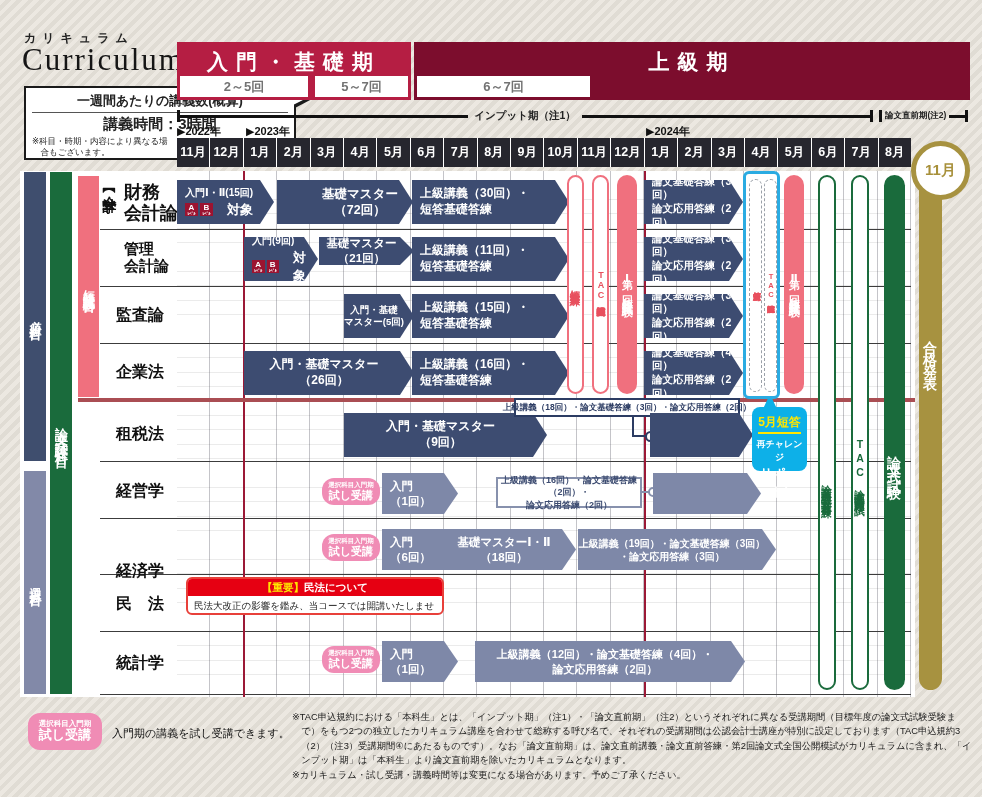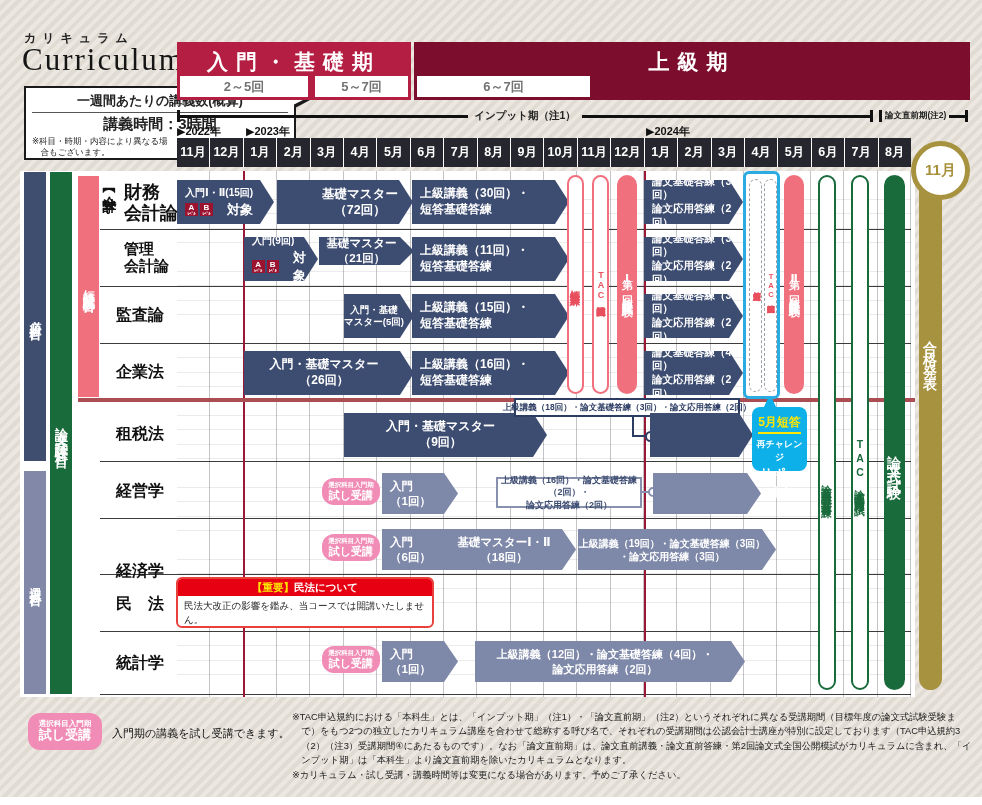--- a/index.html
+++ b/index.html
@@ -339,21 +339,21 @@
   </div>
   <div class="arr slate" style="left:442px;top:529px;width:134px;height:41px;">
     <span class="t ctr" style="font-size:11.5px;">基礎マスターⅠ・Ⅱ
 （18回）</span>
   </div>
   <div class="arr slate" style="left:578px;top:529px;width:198px;height:41px;">
     <span class="t ctr" style="font-size:10px;">上級講義（19回）・論文基礎答練（3回）
 ・論文応用答練（3回）</span>
   </div>
 
-  <div class="abs notice" style="left:176px;top:577px;width:258px;height:51px;">
+  <div class="abs notice" style="left:186px;top:577px;width:258px;height:38px;">
     <div class="nh">
       <span class="imp">【重要】</span><span>民法について</span>
     </div>
     <div class="nb">民法大改正の影響を鑑み、当コースでは開講いたしません。
 経営学・経済学・統計学よりご選択ください。</div>
   </div>
 
   <div class="abs pinkbadge" style="left:322px;top:646px;width:58px;height:27px;">
     <span class="p1">選択科目入門期</span>
     <span class="p2">試し受講</span>

